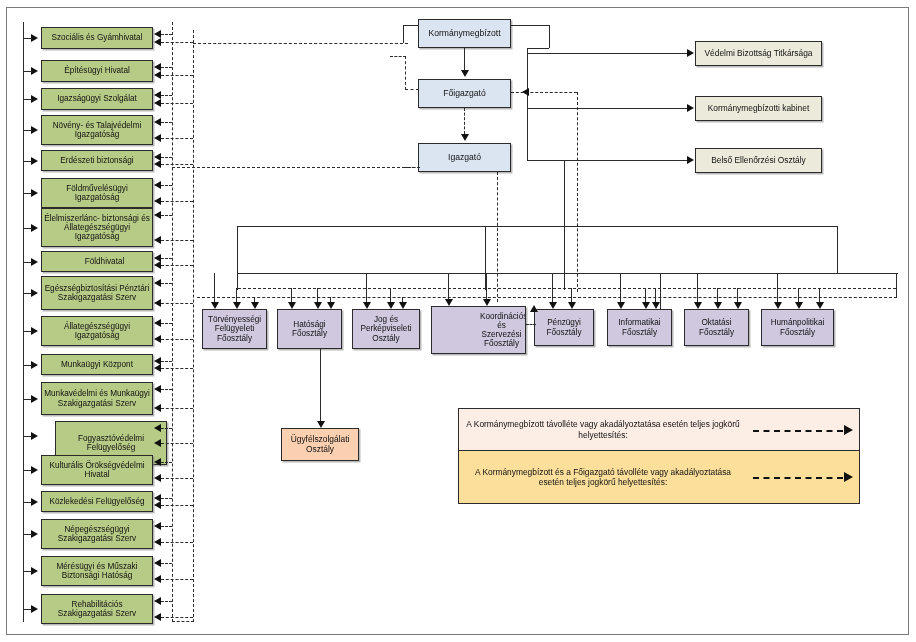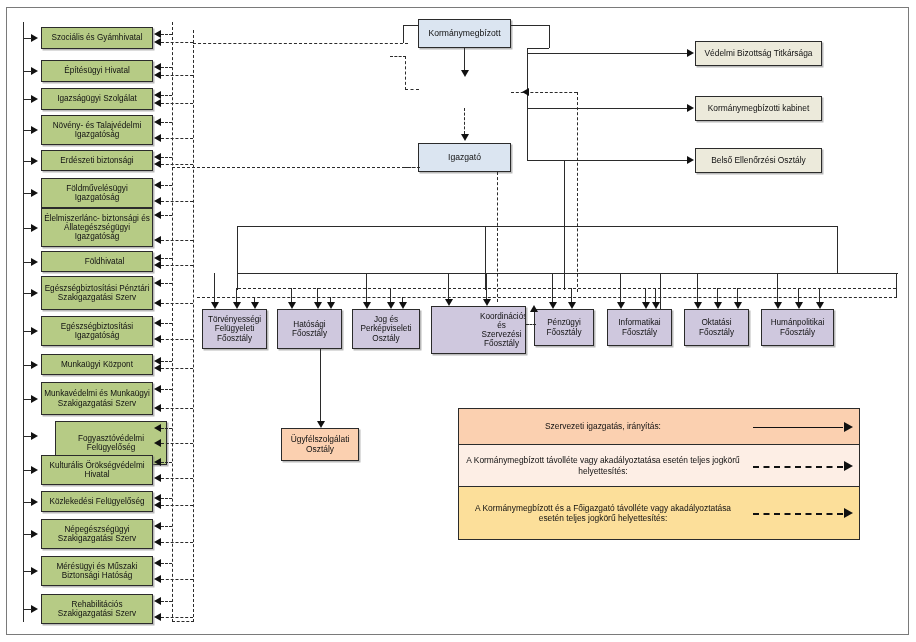--- a/index.html
+++ b/index.html
@@ -156,21 +156,21 @@
       <div class="box green" style="left: 41px; top: 276px; width: 112px; height: 34px;">
         <span>Egészségbiztosítási Pénztári Szakigazgatási Szerv</span>
       </div>
       <div class="ar ar-r" style="left: 31px; top: 289px;"></div>
       <div class="h-solid" style="left: 23px; top: 293px; width: 9px;"></div>
       <div class="ar ar-l" style="left: 154px; top: 279px;"></div>
       <div class="h-dash" style="left: 161px; top: 283px; width: 11px;"></div>
       <div class="ar ar-l" style="left: 154px; top: 299px;"></div>
       <div class="h-dd" style="left: 161px; top: 303px; width: 32px;"></div>
       <div class="box green" style="left: 41px; top: 316px; width: 112px; height: 30px;">
-        <span>Egészségbiztosítási Igazgatóság</span>
+        <span>Állategészségügyi Igazgatóság</span>
       </div>
       <div class="ar ar-r" style="left: 31px; top: 327px;"></div>
       <div class="h-solid" style="left: 23px; top: 331px; width: 9px;"></div>
       <div class="ar ar-l" style="left: 154px; top: 319px;"></div>
       <div class="h-dash" style="left: 161px; top: 323px; width: 11px;"></div>
       <div class="ar ar-l" style="left: 154px; top: 335px;"></div>
       <div class="h-dd" style="left: 161px; top: 339px; width: 32px;"></div>
       <div class="box green" style="left: 41px; top: 354px; width: 112px; height: 21px;">
         <span>Munkaügyi Központ</span>
       </div>
@@ -252,20 +252,23 @@
   <div class="v-dash" style="left:193px; top:30px; height:592px;"></div>
 
   <div class="h-dash" style="left:193px; top:43px; width:215px;"></div>
 
   <div class="h-dd" style="left:172px; top:167px; width:248px;"></div>
 
   <div class="h-dash" style="left:172px; top:621px; width:22px;"></div>
 
   <div class="box blue" style="left:418px; top:19px; width:93px; height:29px;">
     <span>Kormánymegbízott</span>
+  </div>
+  <div class="box blue" style="left:418px; top:79px; width:93px; height:29px;">
+    <span>Főigazgató</span>
   </div>
   <div class="box blue" style="left:418px; top:143px; width:93px; height:29px;">
     <span>Igazgató</span>
   </div>
 
   <div class="v-solid" style="left:464px; top:48px; height:22px;"></div>
   <div class="ar ar-d" style="left:460.5px; top:70px;"></div>
 
   <div class="v-dash" style="left:464px; top:108px; height:26px;"></div>
   <div class="ar ar-d" style="left:460.5px; top:134px;"></div>
@@ -407,27 +410,20 @@
   <div class="box peach" style="left:281px; top:428px; width:78px; height:33px;">
     <span>Ügyfélszolgálati Osztály</span>
   </div>
 
   <div class="ar ar-u" style="left:530px; top:305px;"></div>
   <div class="v-solid" style="left:533.5px; top:312px; height:30px;"></div>
 
   <div class="h-dd" style="left:526px; top:324px; width:10px;"></div>
 
   <div id="legend">
-      <div class="legend-row lr1" style="height: 36px;">
-        <div class="legend-text">Szervezeti igazgatás, irányítás:</div>
-        <div class="legend-sample">
-          <div class="sl samp-solid"></div>
-          <div class="legend-arrow"></div>
-        </div>
-      </div>
       <div class="legend-row lr2" style="height: 42px;">
         <div class="legend-text">A Kormánymegbízott távolléte vagy akadályoztatása esetén teljes jogkörű helyettesítés:</div>
         <div class="legend-sample">
           <div class="sl samp-dash"></div>
           <div class="legend-arrow"></div>
         </div>
       </div>
       <div class="legend-row lr3" style="height: 52px;">
         <div class="legend-text">A Kormánymegbízott és a Főigazgató távolléte vagy akadályoztatása esetén teljes jogkörű helyettesítés:</div>
         <div class="legend-sample">

